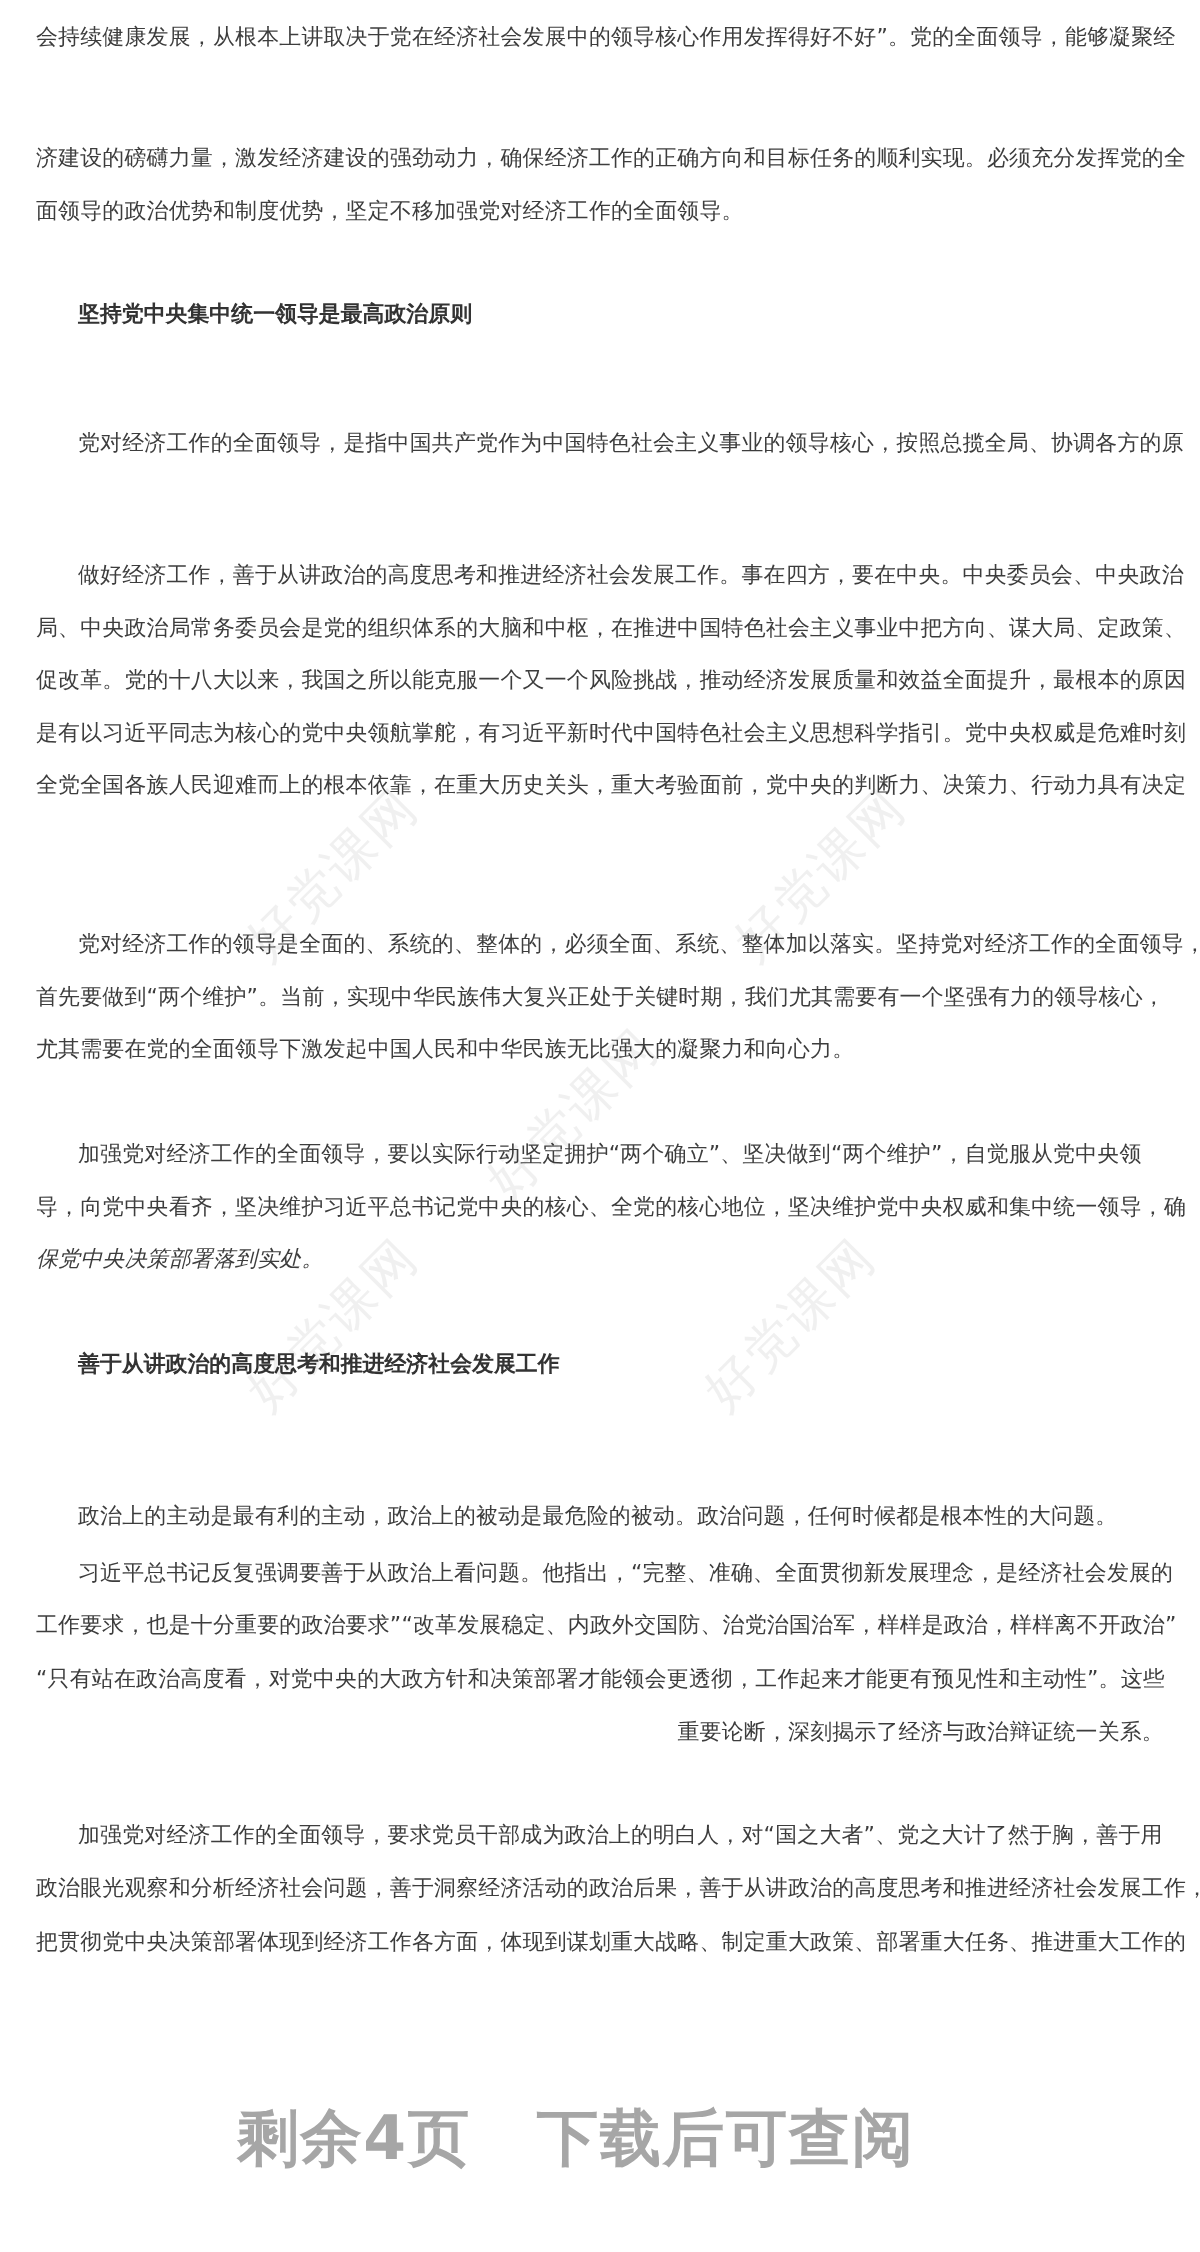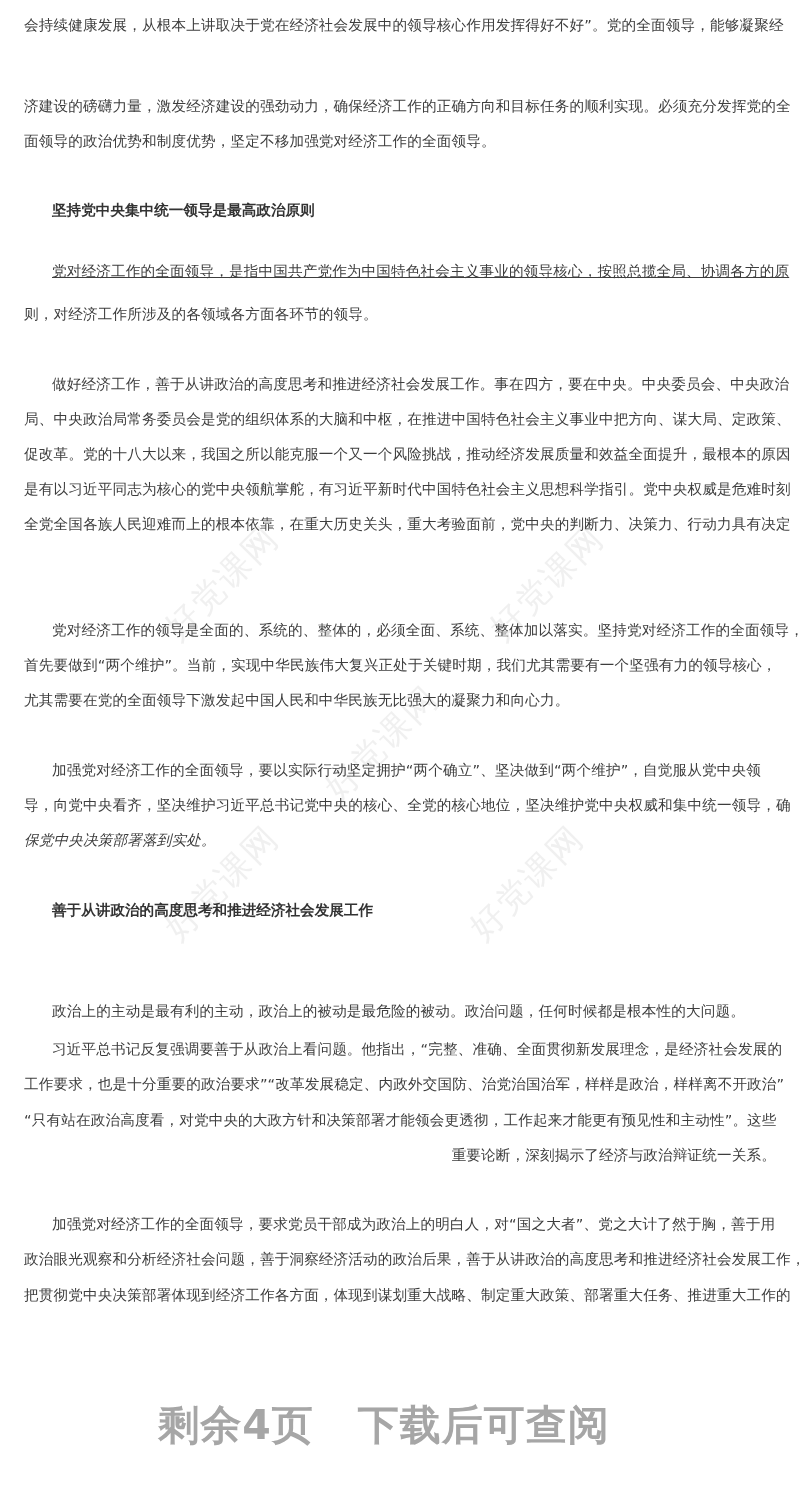--- a/index.html
+++ b/index.html
@@ -75,22 +75,21 @@
   <div class="watermark" style="left:310px; top:720px;">好党课网</div>
   <div class="watermark" style="left:150px; top:860px;">好党课网</div>
   <div class="watermark" style="left:455px; top:860px;">好党课网</div>
 
   <div class="line" style="top:14px;">会持续健康发展，从根本上讲取决于党在经济社会发展中的领导核心作用发挥得好不好”。党的全面领导，能够凝聚经</div>
   <div class="line" style="top:95px;">济建设的磅礴力量，激发经济建设的强劲动力，确保经济工作的正确方向和目标任务的顺利实现。必须充分发挥党的全</div>
   <div class="line" style="top:130px;">面领导的政治优势和制度优势，坚定不移加强党对经济工作的全面领导。</div>
 
   <div class="heading" style="top:199px;">坚持党中央集中统一领导是最高政治原则</div>
 
-  <div class="line indent" style="top:260px;text-decoration:underline;">党对经济工作的全面领导，是指中国共产党作为中国特色社会主义事业的领导核心，按照总揽全局、协调各方的原</div>
-  <div class="line" style="top:303px;">则，对经济工作所涉及的各领域各方面各环节的领导。</div>
+  <div class="line indent" style="top:285px;">党对经济工作的全面领导，是指中国共产党作为中国特色社会主义事业的领导核心，按照总揽全局、协调各方的原</div>
 
   <div class="line indent" style="top:373px;">做好经济工作，善于从讲政治的高度思考和推进经济社会发展工作。事在四方，要在中央。中央委员会、中央政治</div>
   <div class="line" style="top:408px;">局、中央政治局常务委员会是党的组织体系的大脑和中枢，在推进中国特色社会主义事业中把方向、谋大局、定政策、</div>
   <div class="line" style="top:443px;">促改革。党的十八大以来，我国之所以能克服一个又一个风险挑战，推动经济发展质量和效益全面提升，最根本的原因</div>
   <div class="line" style="top:478px;">是有以习近平同志为核心的党中央领航掌舵，有习近平新时代中国特色社会主义思想科学指引。党中央权威是危难时刻</div>
   <div class="line" style="top:513px;">全党全国各族人民迎难而上的根本依靠，在重大历史关头，重大考验面前，党中央的判断力、决策力、行动力具有决定</div>
 
   <div class="line indent" style="top:619px;">党对经济工作的领导是全面的、系统的、整体的，必须全面、系统、整体加以落实。坚持党对经济工作的全面领导，</div>
   <div class="line" style="top:654px;">首先要做到“两个维护”。当前，实现中华民族伟大复兴正处于关键时期，我们尤其需要有一个坚强有力的领导核心，</div>
   <div class="line" style="top:689px;">尤其需要在党的全面领导下激发起中国人民和中华民族无比强大的凝聚力和向心力。</div>

